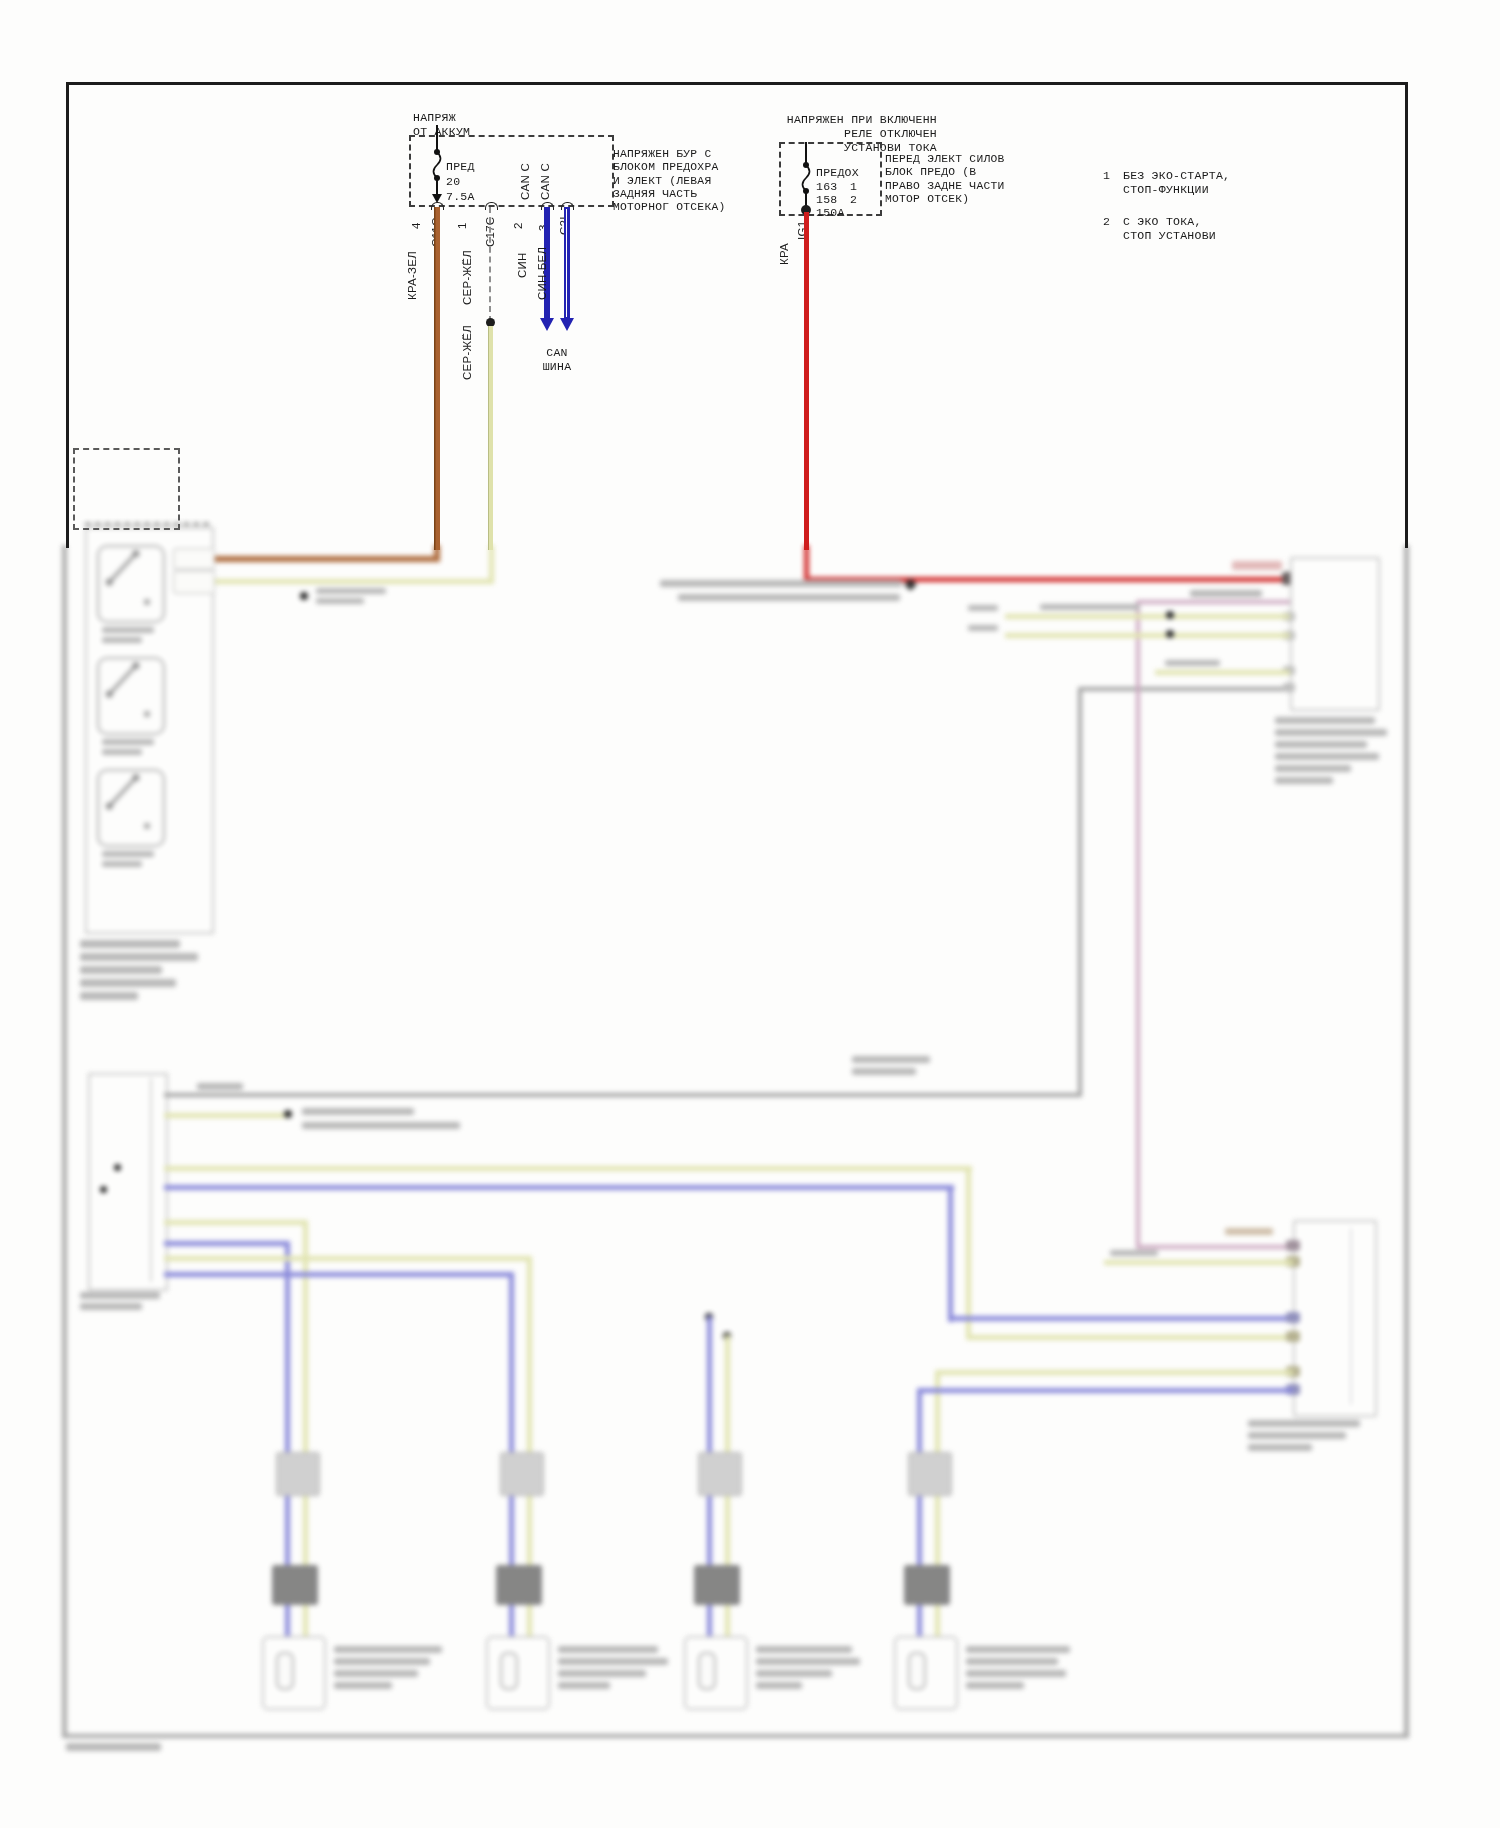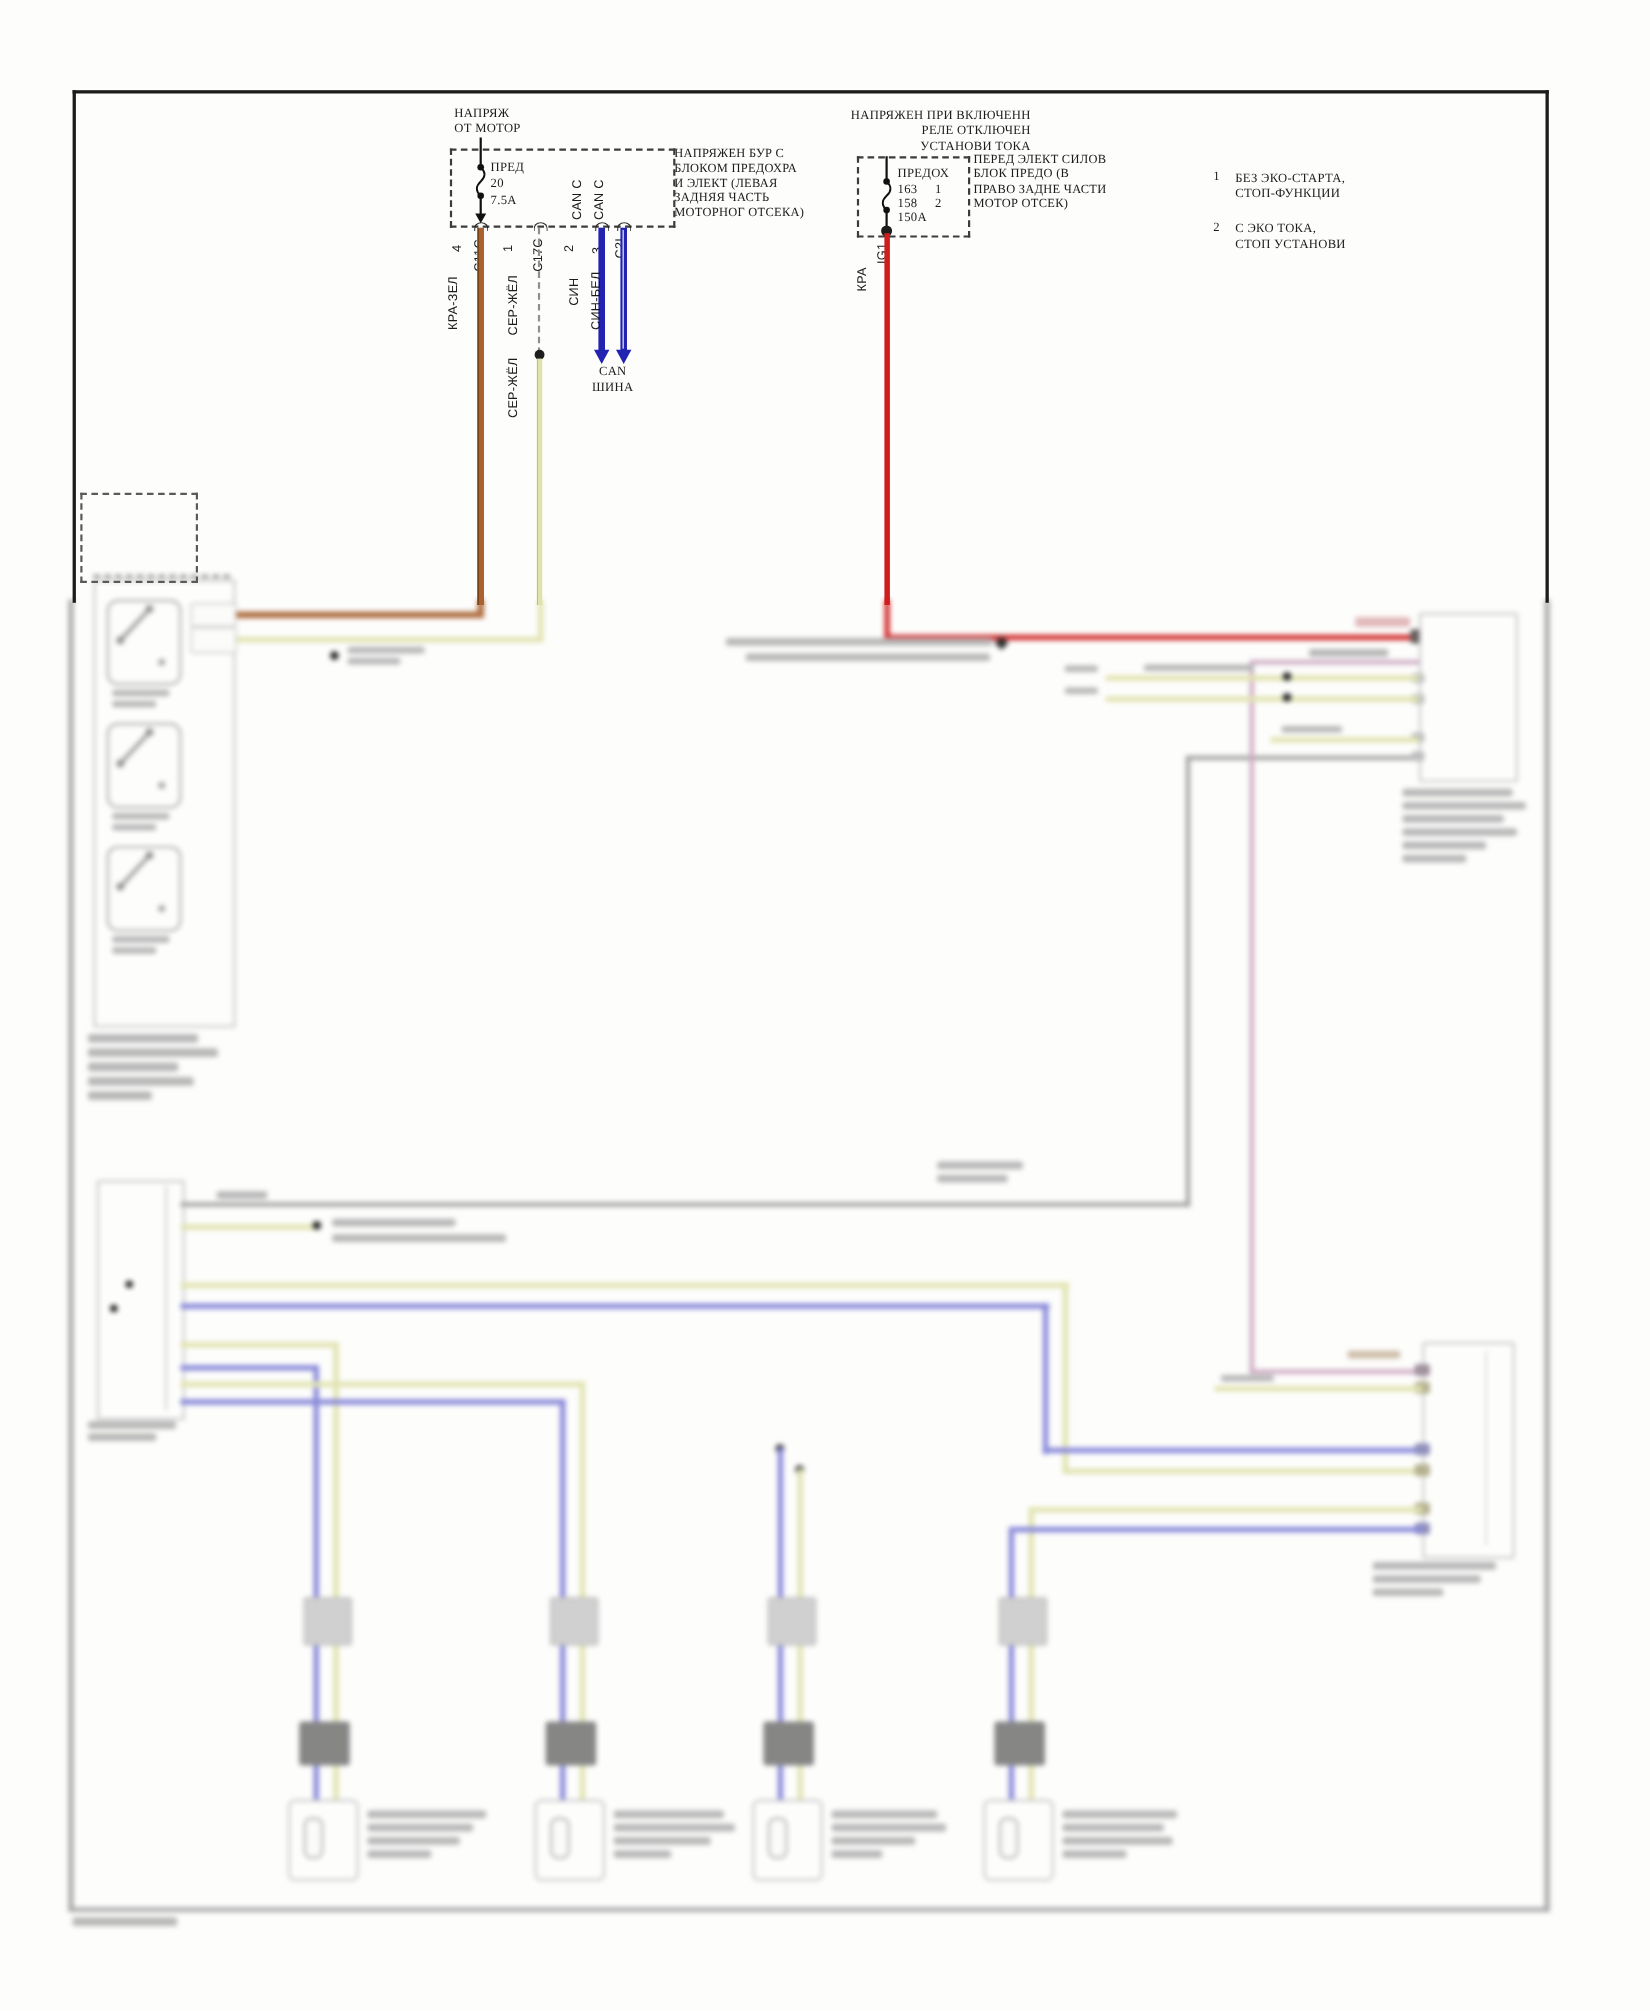--- a/index.html
+++ b/index.html
@@ -1,20 +1,20 @@
 <!DOCTYPE html>
 <html style="--frame: #1c1c1c; --wire_orange: #a96230; --wire_yellow: #dfe2ab; --wire_blue: #2323b2; --wire_blue_soft: #8181d8; --wire_red: #cf1d1d; --wire_gray: #9c9c9c; --wire_mauve: #c9a3bd; --dash_gray: #8f8f8f; --smudge: #b2b2b2; --box_border: #c2c2c2;"><head>
 <meta charset="utf-8">
 <style>
   html,body{margin:0;padding:0;background:#ffffff;}
   #page{position:relative;width:1500px;height:1828px;background:#fdfdfc;overflow:hidden;
         font-family:"Liberation Sans",sans-serif;}
   .abs{position:absolute;}
-  .t{position:absolute;font-family:Liberation Serif, serif;font-size:11.5px;line-height:13.5px;
-     color:#1b1b1b;white-space:nowrap;letter-spacing:.25px;}
+  .t{position:absolute;font-family:Liberation Mono, monospace;font-size:11.5px;line-height:13.5px;
+     color:#1b1b1b;white-space:nowrap;letter-spacing:.25px;margin-top:14px;}
   .vt{position:absolute;font-family:"Liberation Sans",sans-serif;font-size:11.5px;line-height:13px;
       color:#1b1b1b;white-space:nowrap;letter-spacing:.25px;
       transform:rotate(-90deg);transform-origin:left bottom;}
   .dashbox{position:absolute;border:2px dashed #3c3c3c;}
   .wh{position:absolute;height:5px;}
   .wv{position:absolute;width:5px;}
   .sm{position:absolute;height:7px;background:var(--smudge);border-radius:2px;}
   .box{position:absolute;border:2px solid var(--box_border);background:#fefefd;border-radius:2px;}
   .dot{position:absolute;border-radius:50%;background:#1d1d1d;}
   .arc{position:absolute;width:11px;height:7px;border:1.8px solid #222;border-bottom:none;
@@ -224,21 +224,21 @@
   </div>
 
   <div class="abs" style="left:66px;top:82px;width:1342px;height:2.5px;background:var(--frame);"></div>
   <div class="abs" style="left:66px;top:82px;width:2.5px;height:466px;background:var(--frame);"></div>
   <div class="abs" style="left:1405px;top:82px;width:2.5px;height:466px;background:var(--frame);"></div>
 
   <div class="dashbox" style="left:73px;top:448px;width:103px;height:78px;border-color:#5a5a5a;"></div>
 
   <div class="t" style="left:413px;top:97px;">
     <div>НАПРЯЖ</div>
-    <div>ОТ МОТОР</div>
+    <div>ОТ АККУМ</div>
   </div>
   <div class="dashbox" style="left:409px;top:135px;width:201px;height:68px;"></div>
 
   <div class="abs" style="left:436px;top:125px;width:1.8px;height:27px;background:#111;"></div>
   <svg class="abs" style="left:430px;top:148px;" width="14" height="34" viewBox="0 0 14 34">
     <path d="M7,4 Q14,10.5 7,17 Q0,23.5 7,30" fill="none" stroke="#111" stroke-width="1.7"></path>
     <circle cx="7" cy="4" r="3" fill="#111"></circle>
       <circle cx="7" cy="30" r="3" fill="#111"></circle>
   </svg>
   <div class="abs" style="left:436px;top:178px;width:1.8px;height:18px;background:#111;"></div>

